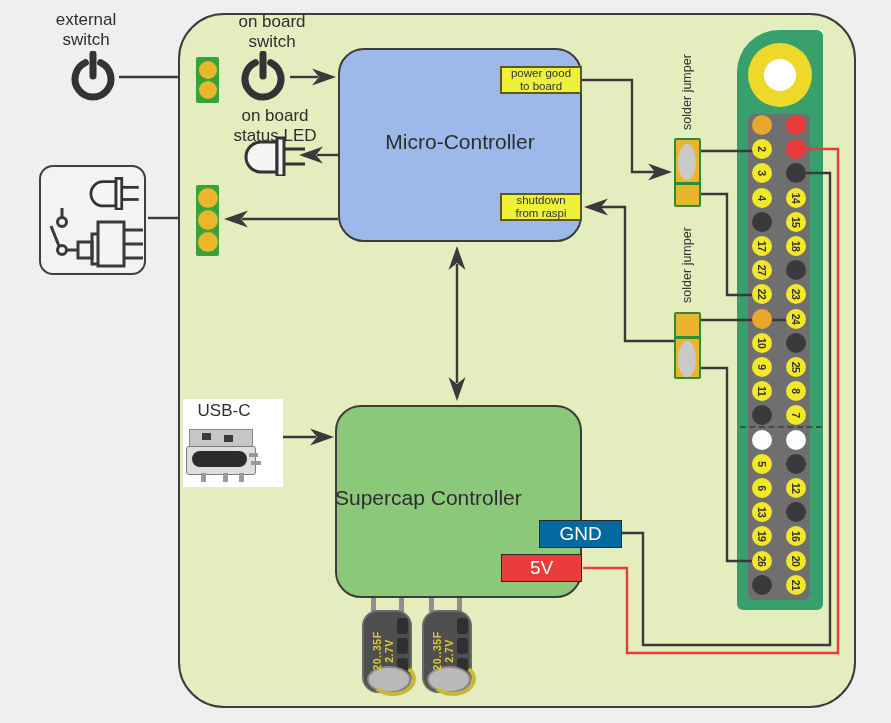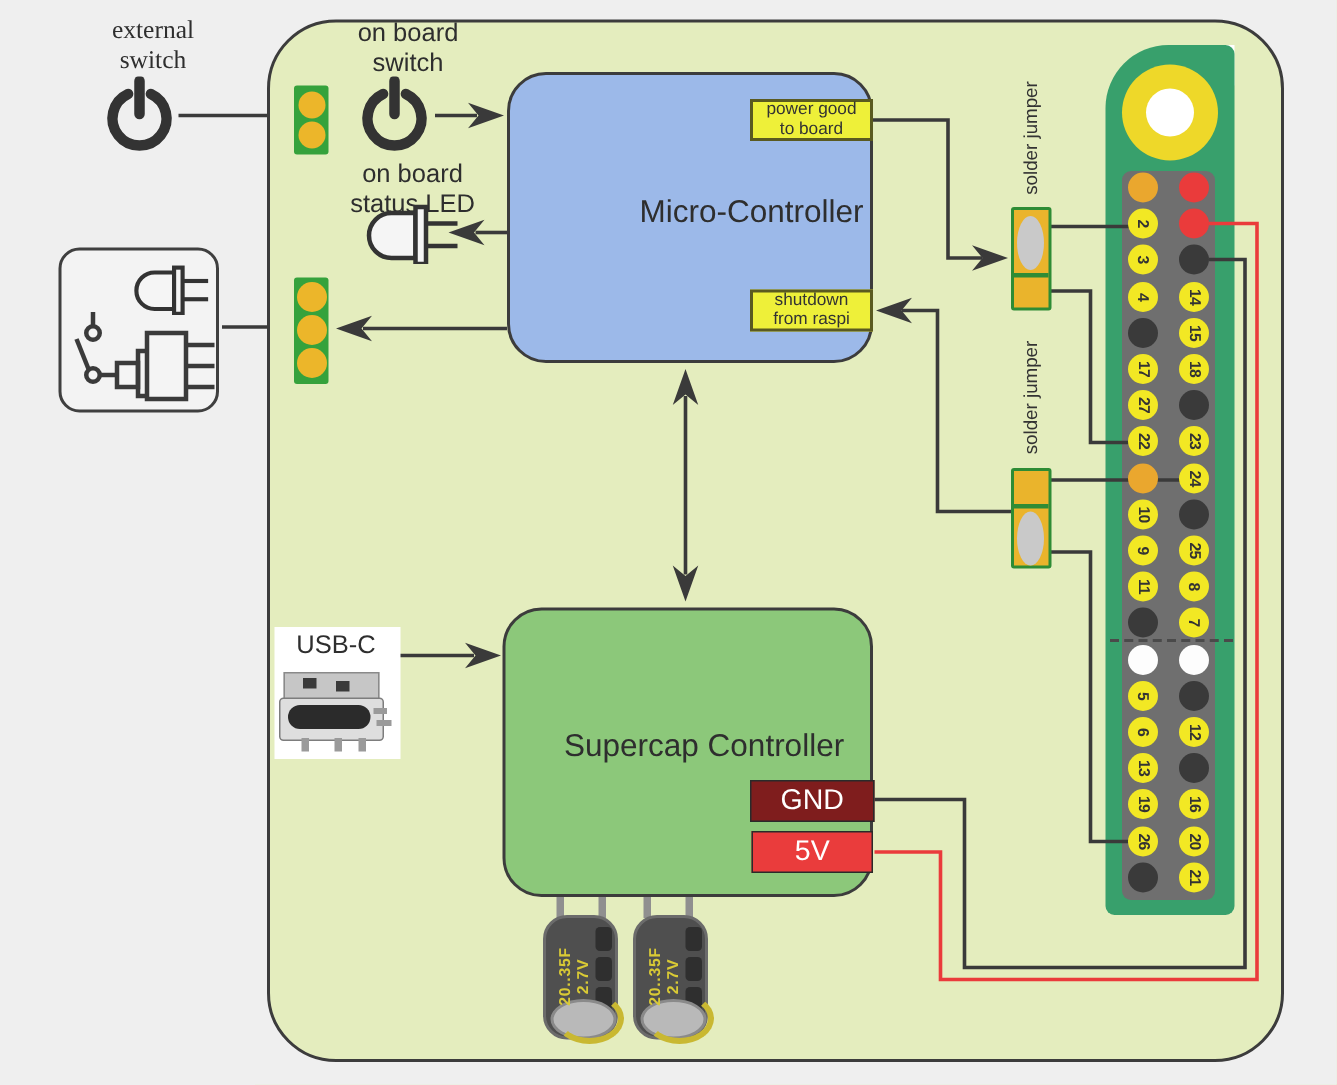--- a/index.html
+++ b/index.html
@@ -6,28 +6,28 @@
   .canvas{position:relative;width:891px;height:723px;background:#efefef;overflow:hidden;
           font-family:"Liberation Sans",sans-serif;color:#333;}
   .abs{position:absolute;}
   .pre{white-space:pre-line;text-align:center;}
   
   .board{left:178px;top:13px;width:678px;height:695px;background:#e4edbe;border:2px solid #3c3c3c;border-radius:46px;box-sizing:border-box;}
   
   .bigbox{box-sizing:border-box;border:2px solid #3c3c3c;border-radius:26px;}
   .micro{left:338px;top:48px;width:244px;height:194px;background:#9cb9e9;}
   .supercap{left:335px;top:405px;width:247px;height:193px;background:#8cc87a;}
-  .bigbox-label{font-size:21px;color:#2e2e2e;padding-left:41px;}
+  .bigbox-label{font-size:21px;color:#2e2e2e;}
   
   .ylabel{box-sizing:border-box;background:#eef039;border:2px solid #5a5a20;font-size:11.5px;line-height:13px;
           display:flex;align-items:center;justify-content:center;color:#333;}
   
   .pwrlabel{box-sizing:border-box;display:flex;align-items:center;justify-content:center;
             color:#fff;font-size:19px;border:1px solid #2a2a2a;}
-  .gnd{background:#7f1d1d;}
+  .gnd{background:#0369a1;margin-left:39px;}
   .fivev{background:#ea3c3c;}
   
   .terminal{background:#35a23c;border-radius:2px;}
   .tpin{position:absolute;border-radius:50%;background:#ecb62a;}
   
   .pcb{left:737px;top:30px;width:86px;height:580px;background:#38a06c;border-radius:42px 6px 6px 6px;}
   .notch{left:797px;top:30px;width:26px;height:27px;background:#fff;}
   .hole-outer{left:748px;top:43px;width:64px;height:64px;border-radius:50%;background:#eed829;}
   .hole-inner{left:764px;top:59px;width:32px;height:32px;border-radius:50%;background:#fff;}
   .header-gray{left:748px;top:114px;width:62px;height:486px;background:#6f6f6f;border-radius:6px;}
@@ -49,21 +49,21 @@
   .cap-ellipse{position:absolute;background:#b9b9b9;border:2px solid #8a8a8a;border-radius:50%;}
   .cap-arc{position:absolute;border-radius:50%;border:4px solid transparent;border-bottom-color:#c9b832;border-right-color:#c9b832;}
   .cap-seg{position:absolute;width:11px;height:16px;background:#2f2f2f;border-radius:3px;}
   .cap-text{position:absolute;transform:rotate(-90deg);font-weight:bold;font-size:10.5px;line-height:12px;
             color:#d9ca35;white-space:pre-line;text-align:center;letter-spacing:0.5px;}
   .lead{position:absolute;width:5px;background:#8f8f8f;}
   
   .auxbox{left:39px;top:165px;width:107px;height:110px;background:#f3f3f3;border:2.5px solid #3f3f3f;border-radius:14px;box-sizing:border-box;}
   .caption{font-size:17px;line-height:20px;color:#2e2e2e;}
   
-  .photo{left:183px;top:399px;width:84px;height:88px;background:#fff;margin-top:19px;}
+  .photo{left:183px;top:399px;width:100px;height:88px;background:#fff;}
   .usbc-top{position:absolute;left:6px;top:30px;width:62px;height:18px;background:#c6c6c6;border:1px solid #8a8a8a;}
   .usbc-hole{position:absolute;width:9px;height:7px;background:#3a3a3a;}
   .usbc-front{position:absolute;left:3px;top:47px;width:68px;height:27px;background:#dedede;border:1px solid #7d7d7d;border-radius:3px;}
   .usbc-slot{position:absolute;left:5px;top:4px;width:55px;height:16px;background:#2b2b2b;border-radius:8px;}
   .usbc-leg{position:absolute;background:#9a9a9a;}
   svg{display:block;}
   .wirelayer{left:0;top:0;pointer-events:none;}
 </style>
 </head>
 <body>
@@ -247,21 +247,21 @@
   </svg>
   <div class="abs caption pre" style="left:215px;top:106px;width:120px;">on board
 status LED</div>
   <svg class="abs" style="left:235px;top:136px;" width="74" height="40" viewBox="0 0 74 40">
     <path d="M42 6 H26 A14.5 14.5 0 0 0 26 36 H42 Z" fill="#f5f5f5" stroke="#333" stroke-width="3"></path>
     <rect x="42" y="2" width="7" height="38" fill="#f5f5f5" stroke="#333" stroke-width="3"></rect>
     <line x1="49" y1="13" x2="70" y2="13" stroke="#333" stroke-width="3"></line>
     <line x1="49" y1="28" x2="70" y2="28" stroke="#333" stroke-width="3"></line>
   </svg>
 
-  <div class="abs caption pre" style="left:42px;top:10px;width:120px;font-family:Liberation Serif, serif;">external
+  <div class="abs caption pre" style="left:26px;top:10px;width:120px;">external
 switch</div>
   <svg class="abs" style="left:67px;top:51px;" width="52" height="52" viewBox="0 0 52 52">
     <path d="M18.4 11.7 A18 18 0 1 0 33.6 11.7" fill="none" stroke="#333" stroke-width="7" stroke-linecap="round"></path>
     <line x1="26" y1="3" x2="26" y2="25" stroke="#333" stroke-width="7" stroke-linecap="round"></line>
   </svg>
 
   <div class="abs auxbox"></div>
   <svg class="abs" style="left:82px;top:176px;" width="60" height="34" viewBox="0 0 74 40">
     <path d="M42 6 H26 A14.5 14.5 0 0 0 26 36 H42 Z" fill="#f5f5f5" stroke="#333" stroke-width="3.4"></path>
     <rect x="42" y="2" width="7" height="38" fill="#f5f5f5" stroke="#333" stroke-width="3.4"></rect>

